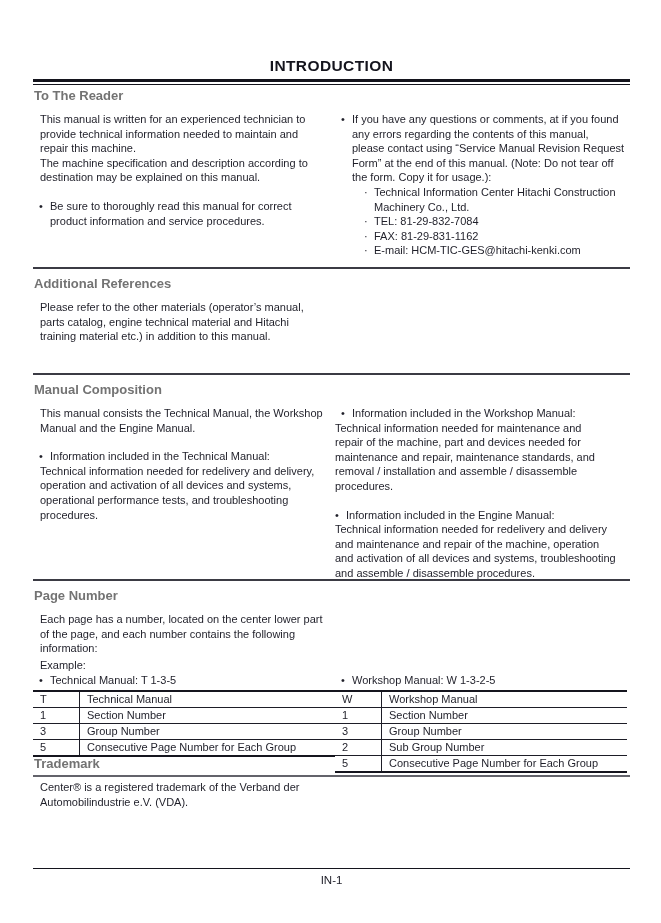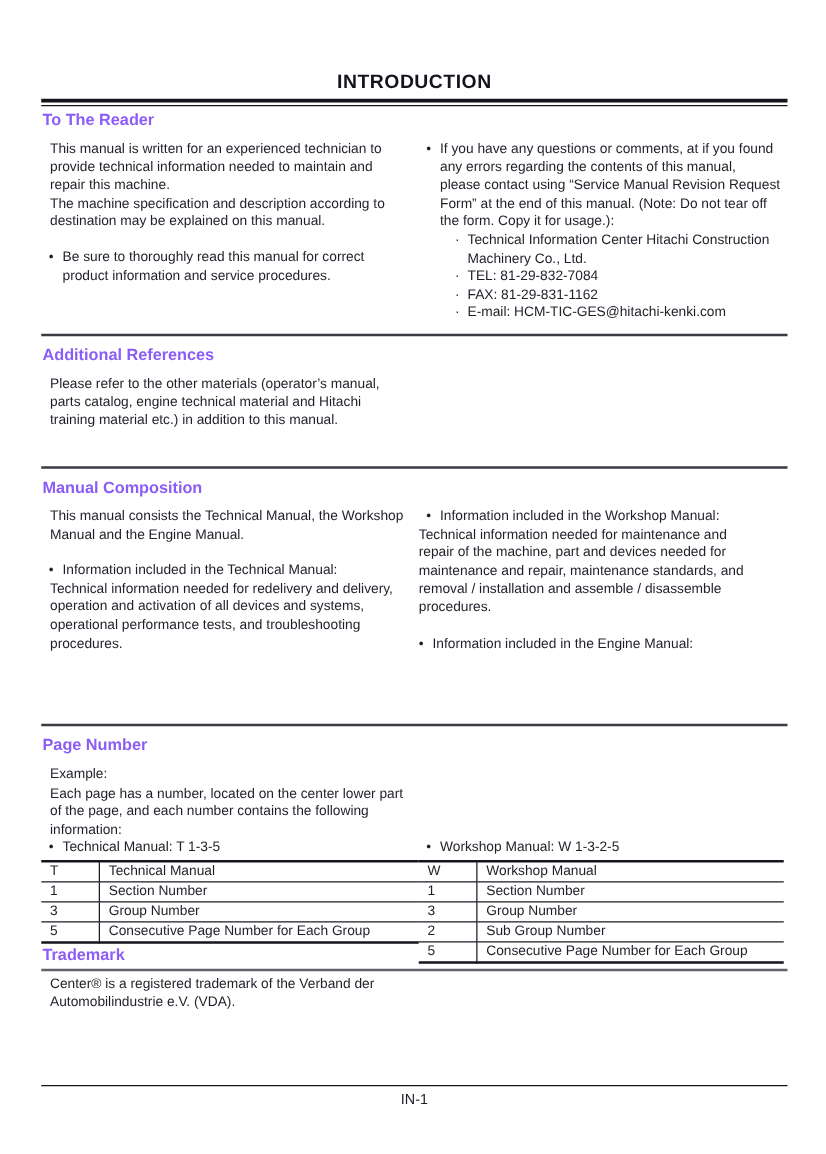--- a/index.html
+++ b/index.html
@@ -11,21 +11,21 @@
   }
   .abs{position:absolute; left:33px; right:31px;}
   .page-title{
     top:57px; text-align:center; font-size:15.5px; font-weight:bold;
     letter-spacing:.4px; color:#14141d; line-height:18px;
   }
   .dbl-rule{ top:79px; height:2px; border-top:3px solid #14141d; border-bottom:1.5px solid #14141d; }
   .sec-rule{ height:1.8px; background:#3b3b44; }
   .sec-rule.light{ background:#63636b; }
   h2{
-    margin:0 0 8px 1px; font-size:13px; font-weight:bold; color:#8b5cf6;
+    margin:0 0 8px 1px; font-size:13px; font-weight:bold; color:#737373;
     line-height:16px;
   }
   .pre{ margin:0; white-space:pre; }
   .body-ind{ margin-left:7px; }
   .cols{ display:flex; gap:0; }
   .col-l{ width:302px; flex:0 0 auto; }
   .col-r{ width:292px; flex:0 0 auto; }
   .bullet{ display:flex; align-items:flex-start; padding-left:6px; }
   .bullet .bm{ width:11px; flex:0 0 auto; }
   .subs{ margin-left:12px; }
@@ -141,32 +141,36 @@
         </div>
         <p class="pre">Technical information needed for maintenance and
 repair of the machine, part and devices needed for
 maintenance and repair, maintenance standards, and
 removal / installation and assemble / disassemble
 procedures.</p>
         <div class="bullet-title" style="padding-left:0;">
           <span class="bm">•</span>
           <span class="bt">Information included in the Engine Manual:</span>
         </div>
+        <p class="pre">Technical information needed for redelivery and delivery
+and maintenance and repair of the machine, operation
+and activation of all devices and systems, troubleshooting
+and assemble / disassemble procedures.</p>
       </div>
     </div>
   </section>
 
   <div class="abs sec-rule" style="top:579px;"></div>
 
   <section class="abs" style="top:588px;">
     <h2>Page Number</h2>
-    <p class="pre example-line">Example:</p>
     <p class="pre body-ind">Each page has a number, located on the center lower part
 of the page, and each number contains the following
 information:</p>
+    <p class="pre example-line">Example:</p>
     <div class="cols">
       <div class="col-l">
         <div class="bullet caption">
           <span class="bm">•</span>
           <span>Technical Manual: T 1-3-5</span>
         </div>
         <table class="pn">
           <tbody>
               <tr>
             <td class="code">T</td>

